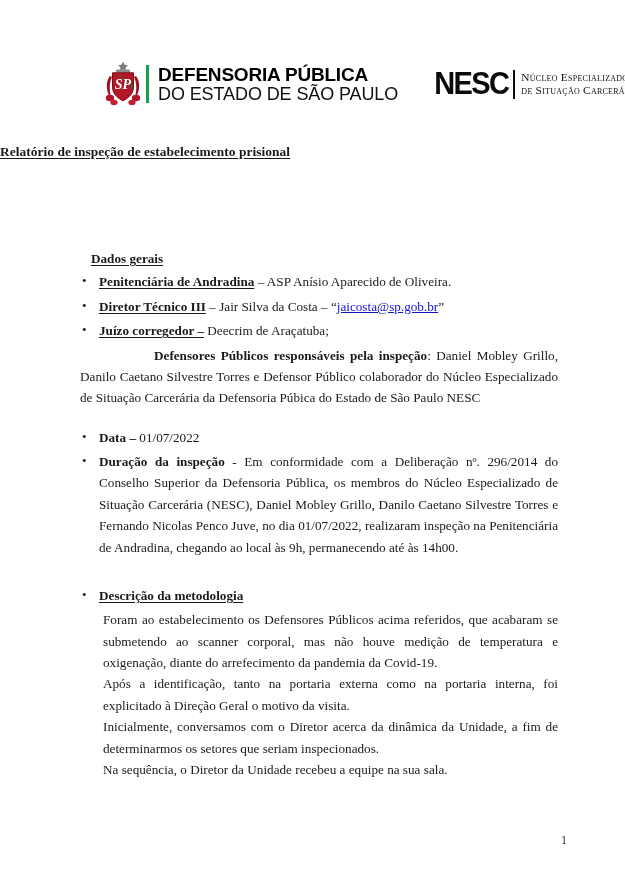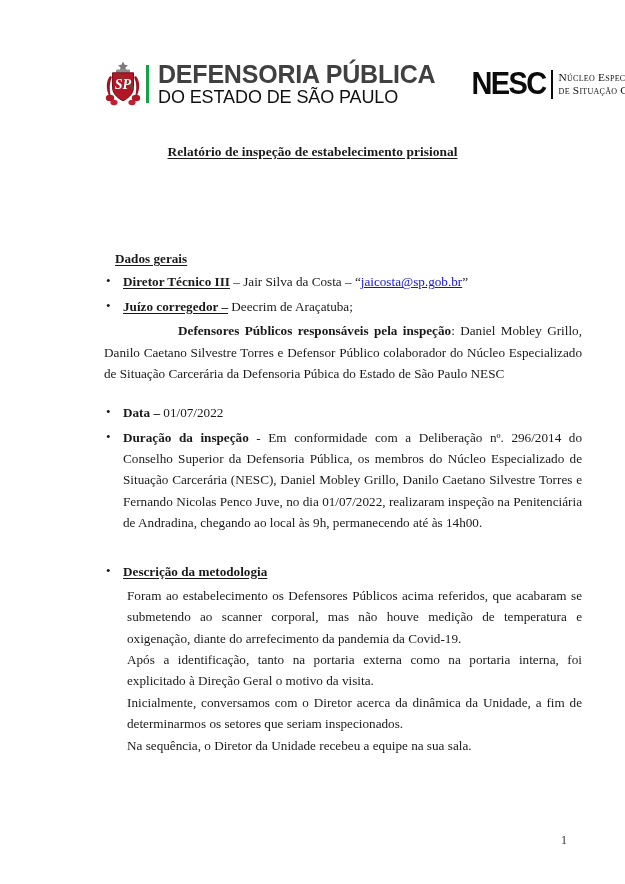--- a/index.html
+++ b/index.html
@@ -63,23 +63,23 @@
   }
   .dpe-words {
     display: flex;
     flex-direction: column;
     justify-content: center;
     line-height: 1.0;
   }
   .dpe-line1 {
     font-family: "Liberation Sans", "DejaVu Sans", sans-serif;
     font-weight: 700;
-    font-size: 25px;
+    font-size: 19px;
     letter-spacing: -0.2px;
-    color: #404040;
+    color: #000000;
     white-space: nowrap;
   }
   .dpe-line2 {
     font-family: "Liberation Sans", "DejaVu Sans", sans-serif;
     font-weight: 400;
     font-size: 18px;
     letter-spacing: -0.1px;
     color: #101010;
     white-space: nowrap;
     margin-top: 1px;
@@ -121,34 +121,34 @@
     color: #111;
     white-space: nowrap;
   }
 
   
   .doc-title {
     position: absolute;
     left: 0;
     top: 144px;
     width: 625px;
-    text-align: center;
+    text-align: left;
     font-weight: 700;
     font-size: 13.4px;
     letter-spacing: 0.05px;
   }
   .doc-title span {
     text-decoration: underline;
     text-underline-offset: 2px;
   }
 
   
   .content {
     position: absolute;
-    left: 104px;
+    left: 80px;
     top: 248px;
     width: 478px;
     font-size: 13.2px;
     line-height: 1.62;
   }
 
   .section-head {
     font-weight: 700;
     margin: 0 0 2px 11px;
   }
@@ -266,20 +266,23 @@
   </div>
 
   <div class="content">
 
     <div class="section-head">
       <span>Dados gerais</span>
     </div>
 
     <ul class="bullets">
 
+      <li>
+        <span class="lbl lbl-u">Penitenciária de Andradina</span><span> – </span><span>ASP Anísio Aparecido de Oliveira.</span>
+      </li>
 
       <li>
         <span class="lbl lbl-u">Diretor Técnico III</span><span> – </span><span>Jair Silva da Costa – </span><span>“</span><a class="mail" href="#">jaicosta@sp.gob.br</a><span>”</span>
       </li>
 
       <li>
         <span class="lbl lbl-u">Juízo corregedor –</span><span> </span><span>Deecrim de Araçatuba;</span>
       </li>
     </ul>
 

